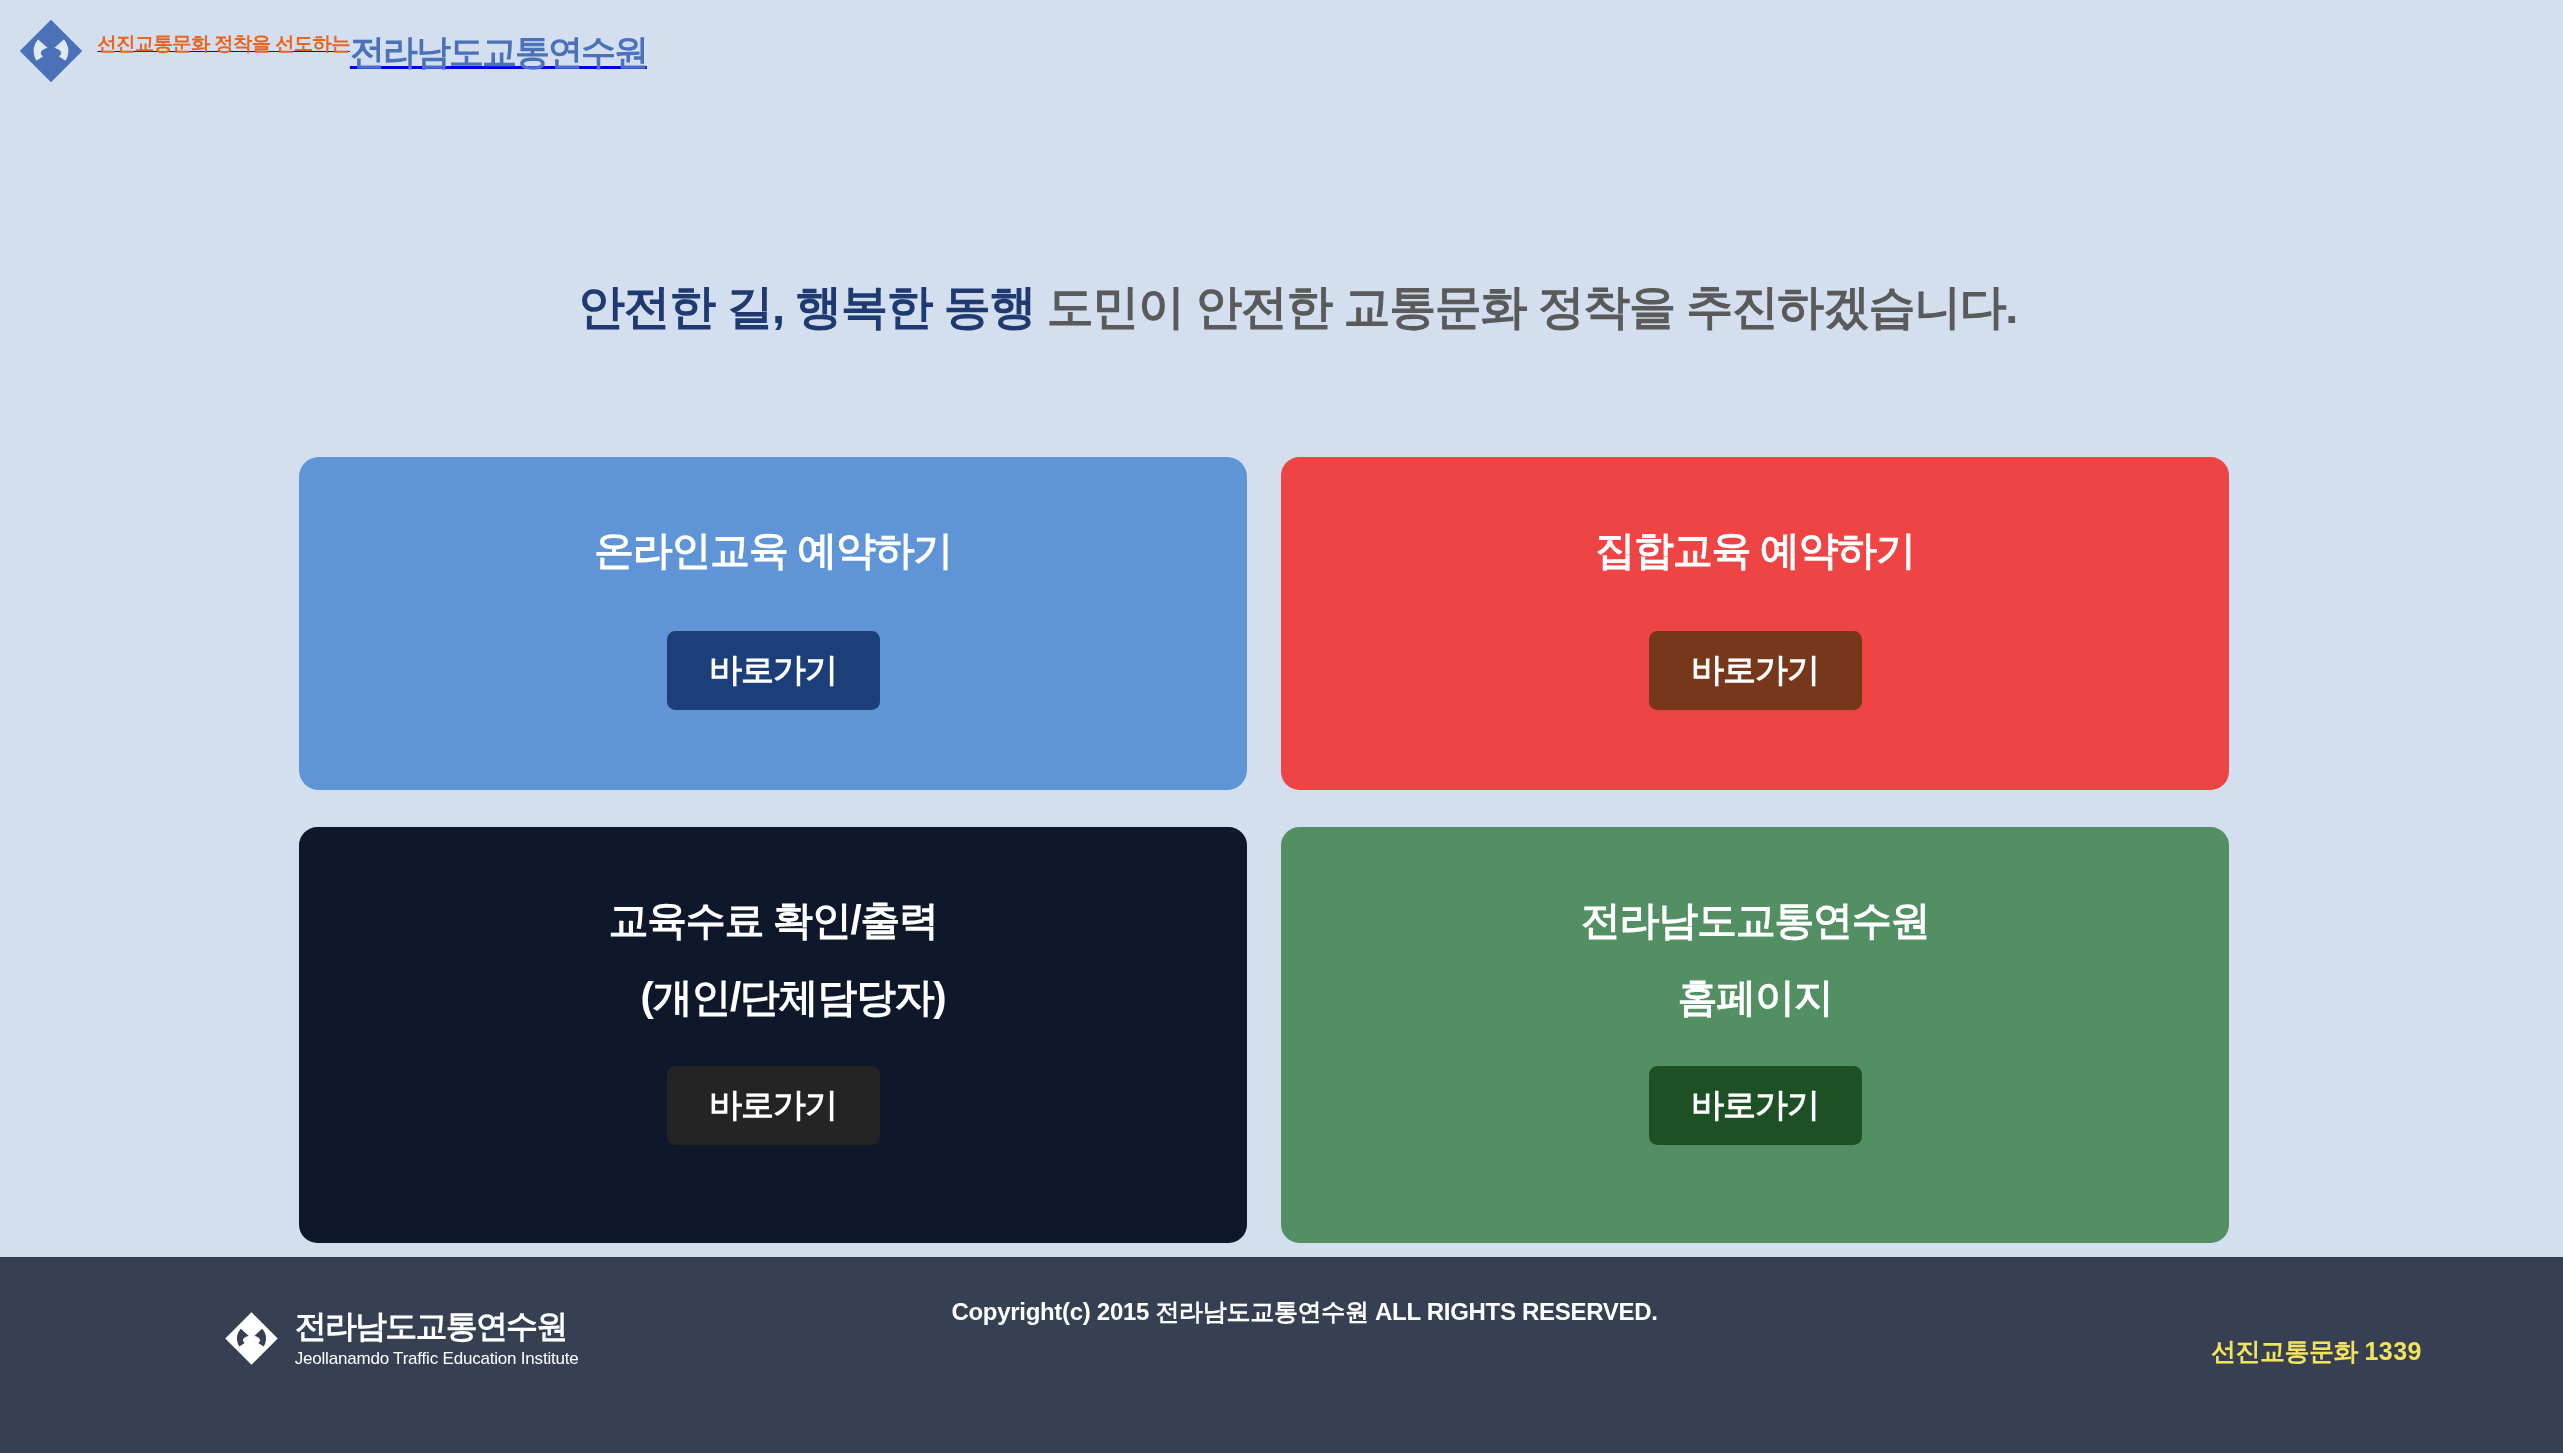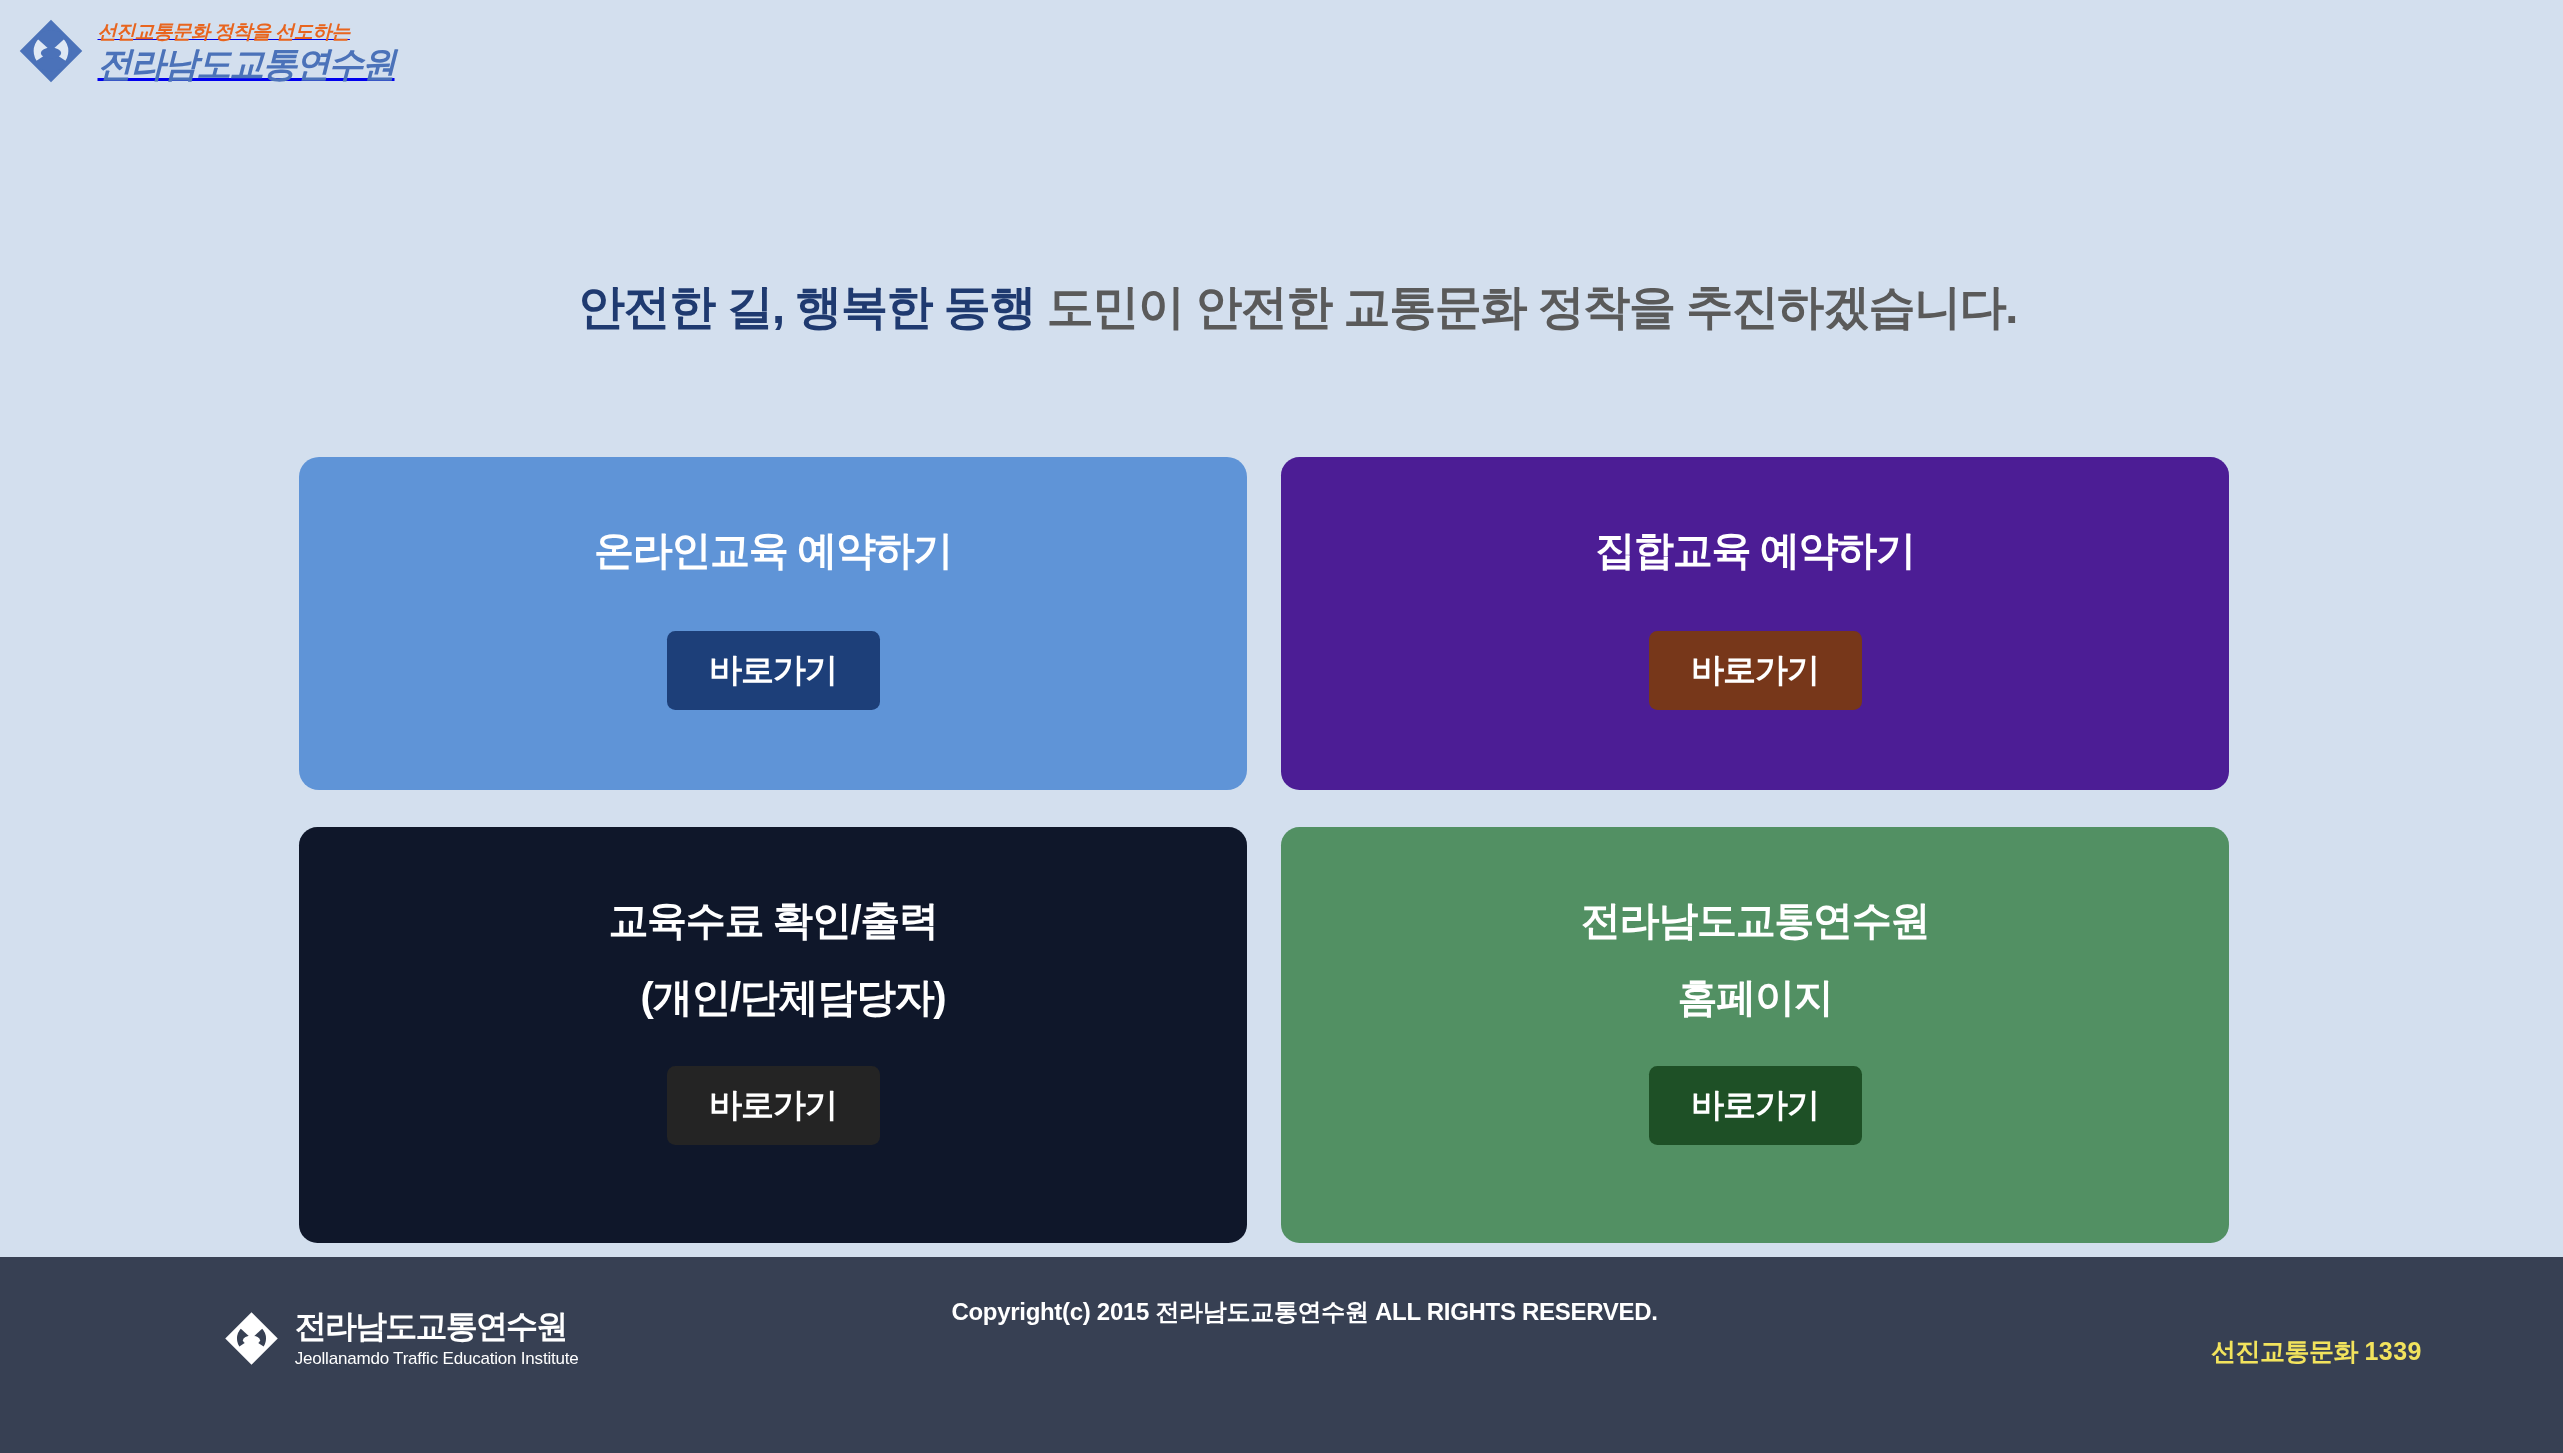--- a/index.html
+++ b/index.html
@@ -37,24 +37,23 @@
 
   .brand-mark {
     width: 68px;
     height: 68px;
     flex: 0 0 68px;
     display: block;
   }
 
   .brand-text {
     display: flex;
-    flex-direction: column;
+    flex-direction: row;
     line-height: 1;
     padding-top: 1.8px;
-    font-style: italic;
   }
 
   .brand-tagline {
     font-size: 19.3px;
     font-weight: 700;
     color: #e8651f;
     letter-spacing: -0.6px;
     margin-bottom: 4.6px;
     white-space: nowrap;
   }
@@ -141,21 +140,21 @@
   .card-online { background: #5f94d7; border-radius: 20px; }
   .card-online .card-title { margin-top: 73px; }
   .card-online .card-btn {
     background: #1d3f79;
     width: 213px;
     height: 79px;
     margin-top: 61px;
   }
 
   
-  .card-group { background: #4c1d95; }
+  .card-group { background: #ef4444; }
   .card-group .card-title { margin-top: 73px; }
   .card-group .card-btn {
     background: #773venue;
     background: #77371a;
     width: 213px;
     height: 79px;
     margin-top: 61px;
   }
 
   

